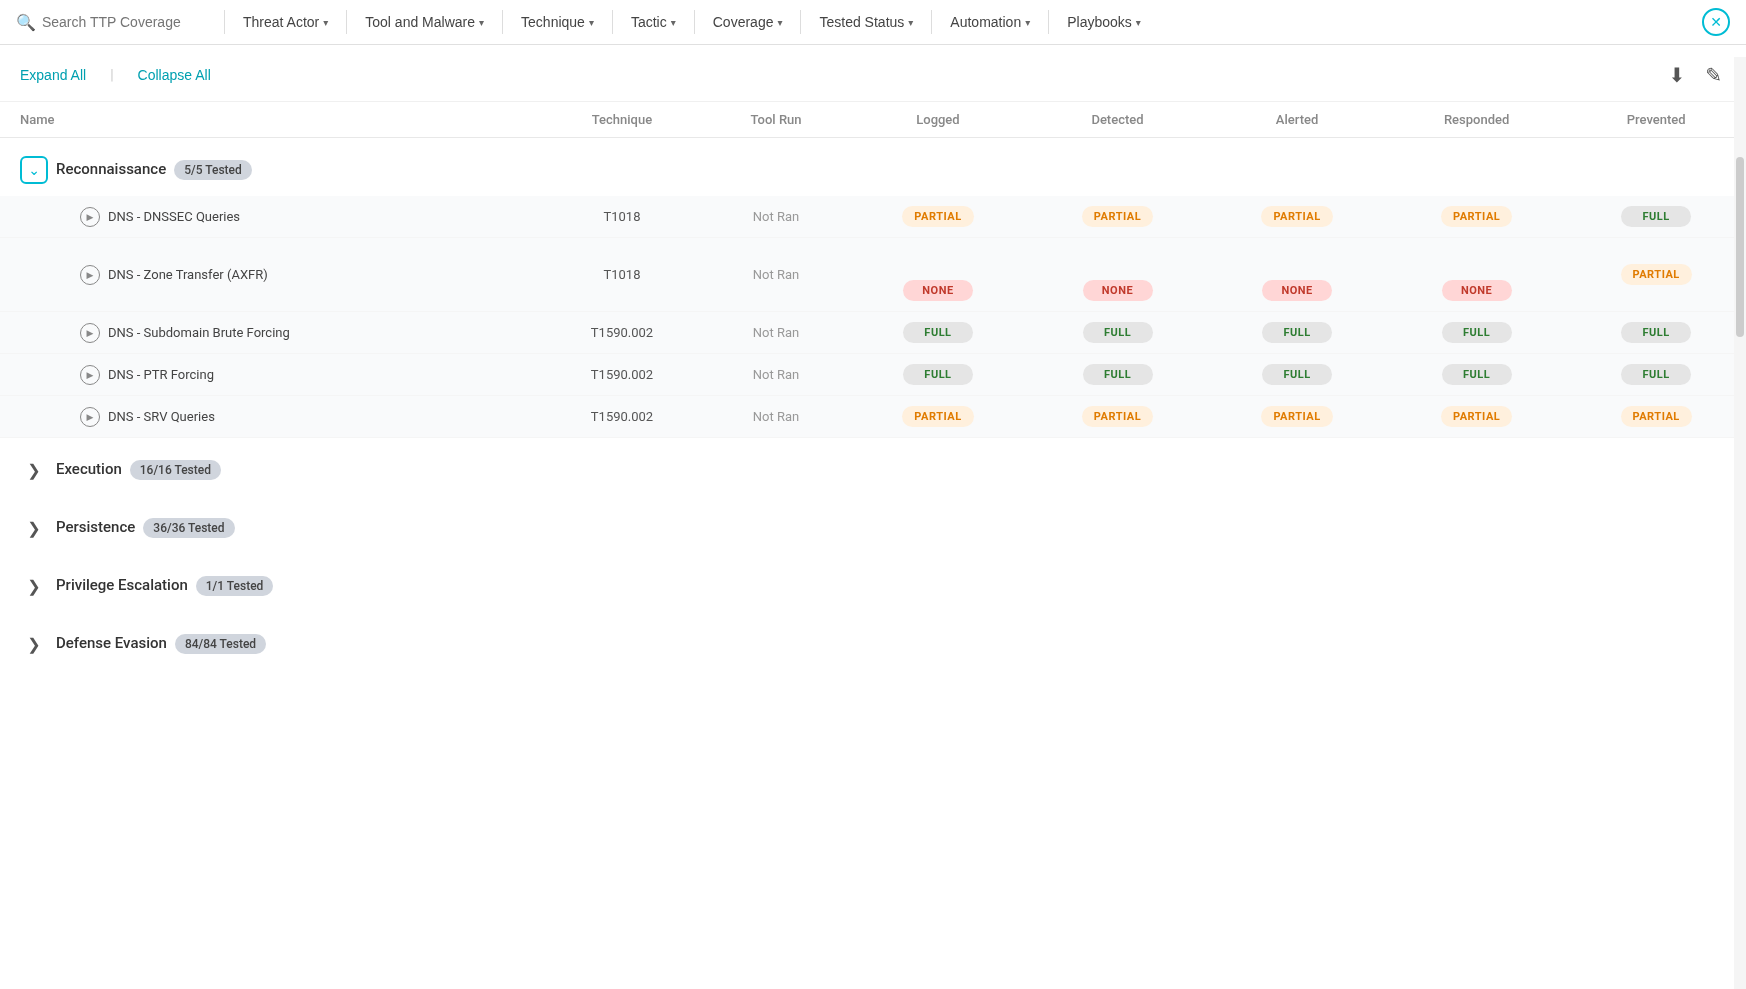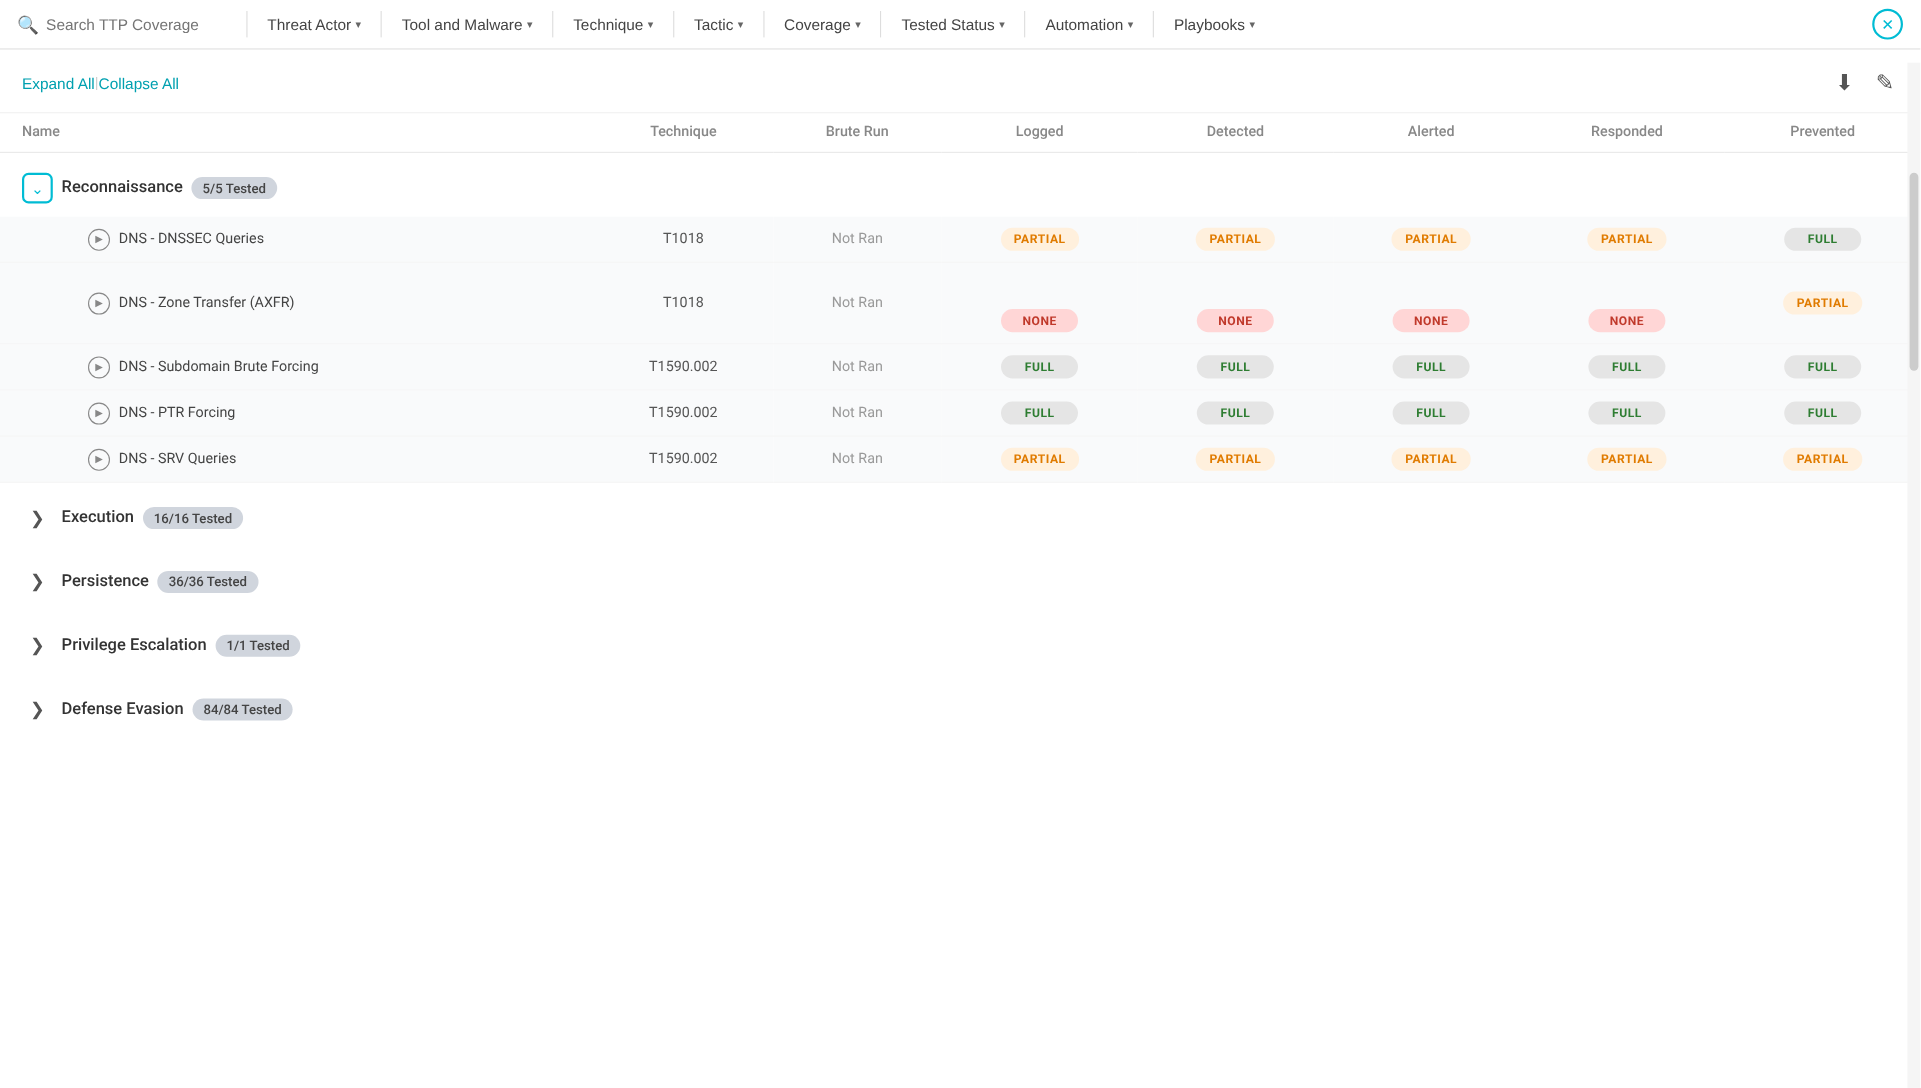--- a/index.html
+++ b/index.html
@@ -73,21 +73,21 @@
     
     .toolbar {
       display: flex;
       align-items: center;
       justify-content: space-between;
       padding: 14px 20px 10px 20px;
       border-bottom: 1px solid #f0f0f0;
     }
     .expand-collapse {
       display: flex;
-      gap: 0;
+      gap: 24px;
     }
     .link-btn {
       background: none;
       border: none;
       cursor: pointer;
       font-size: 14px;
       color: #00a0b0;
       font-weight: 500;
     }
     .separator { color: #ccc; }
@@ -312,21 +312,21 @@
       <table>
         <thead>
           <tr>
             <th style="padding-left:20px; width:540px;">
               <span>Name</span>
             </th>
             <th class="center">
               <span>Technique</span>
             </th>
             <th class="center">
-              <span>Brute Run</span>
+              <span>Tool Run</span>
             </th>
             <th class="center">
               <span>Logged</span>
             </th>
             <th class="center">
               <span>Detected</span>
             </th>
             <th class="center">
               <span>Alerted</span>
             </th>

